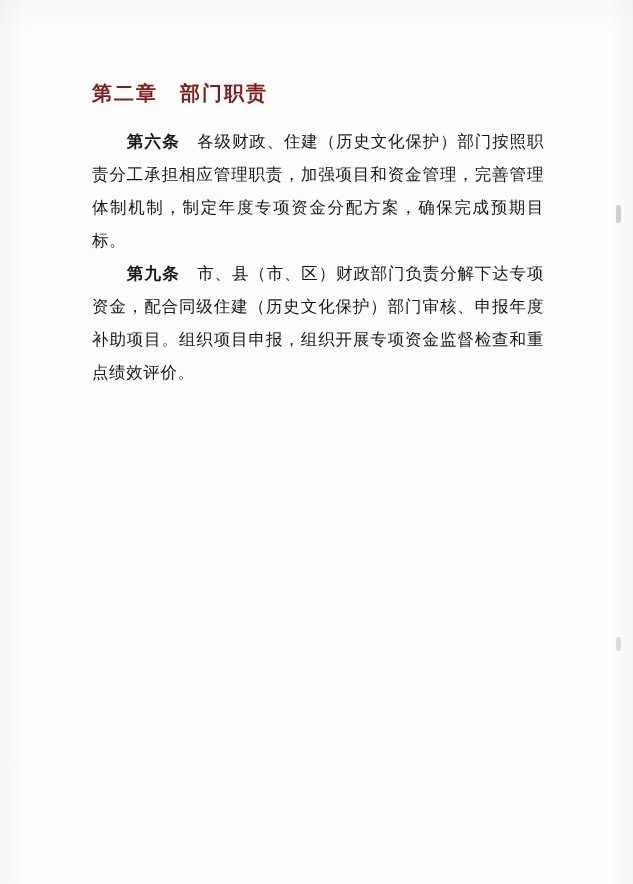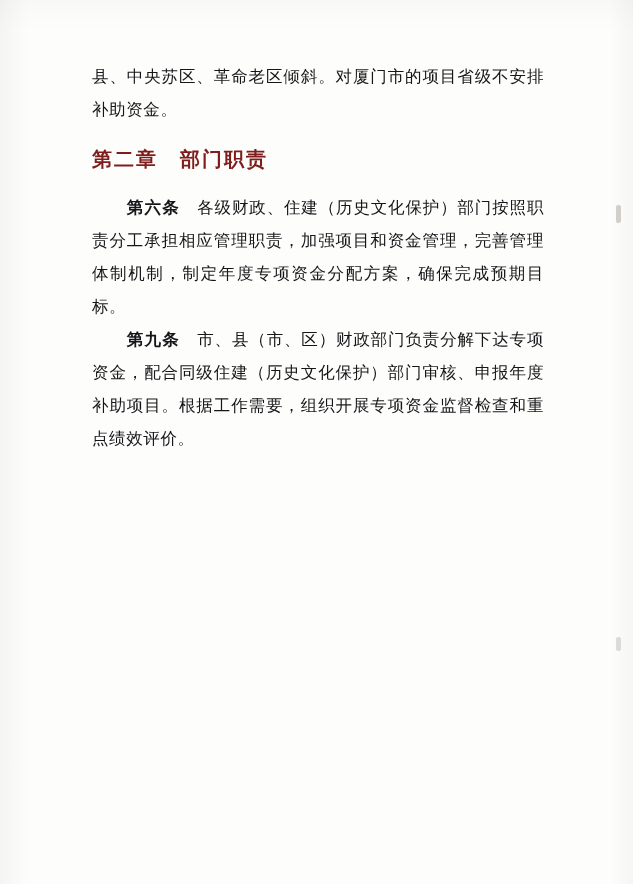--- a/index.html
+++ b/index.html
@@ -82,25 +82,24 @@
 </head>
 <body>
 
 <div class="page">
 
   <div class="edge-mark m1"></div>
   <div class="edge-mark m2"></div>
 
   <div class="content">
 
-    <p class="para">县、中央苏区、革命老区倾斜。对厦门市的项目省级不安排补助资金。</p>
 
     <div class="chapter">第二章　部门职责</div>
 
     <p class="para indent"><span class="lead">第六条</span>　<span>各级财政、住建（历史文化保护）部门按照职责分工承担相应管理职责，加强项目和资金管理，完善管理体制机制，制定年度专项资金分配方案，确保完成预期目标。</span></p>
 
 
 
-    <p class="para indent"><span class="lead">第九条</span>　<span>市、县（市、区）财政部门负责分解下达专项资金，配合同级住建（历史文化保护）部门审核、申报年度补助项目。根据工作需要，组织开展专项资金监督检查和重点绩效评价。</span></p>
+    <p class="para indent"><span class="lead">第九条</span>　<span>市、县（市、区）财政部门负责分解下达专项资金，配合同级住建（历史文化保护）部门审核、申报年度补助项目。组织项目申报，组织开展专项资金监督检查和重点绩效评价。</span></p>
 
 
   </div>
 </div>
 
 </body></html>

